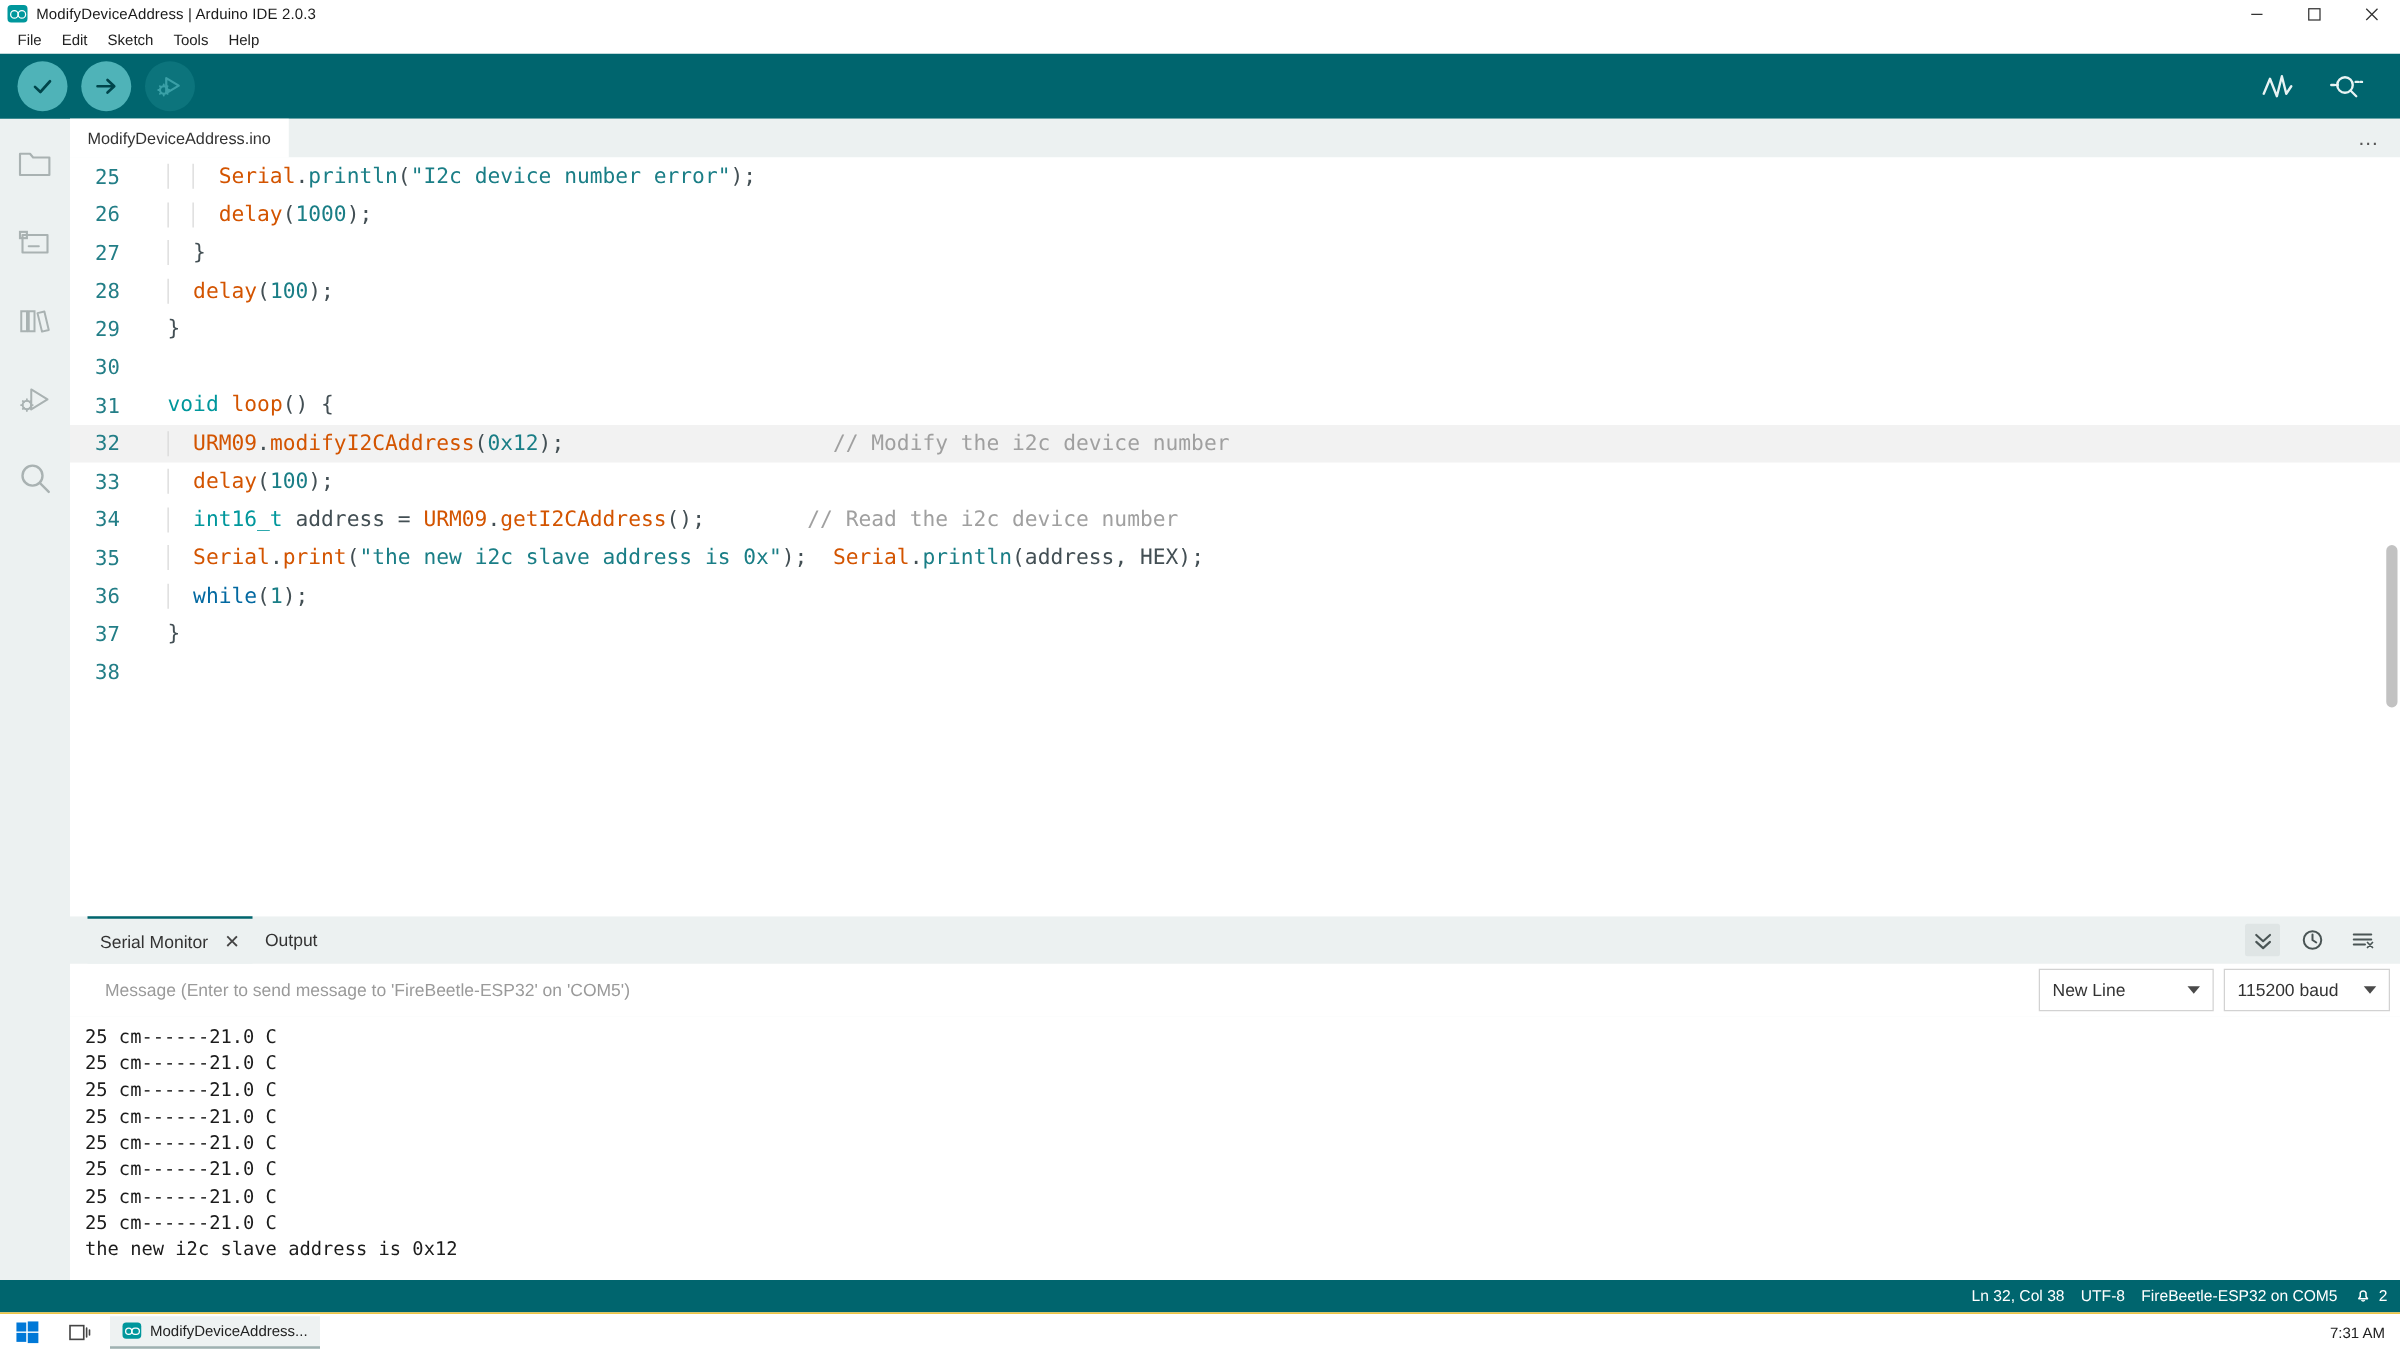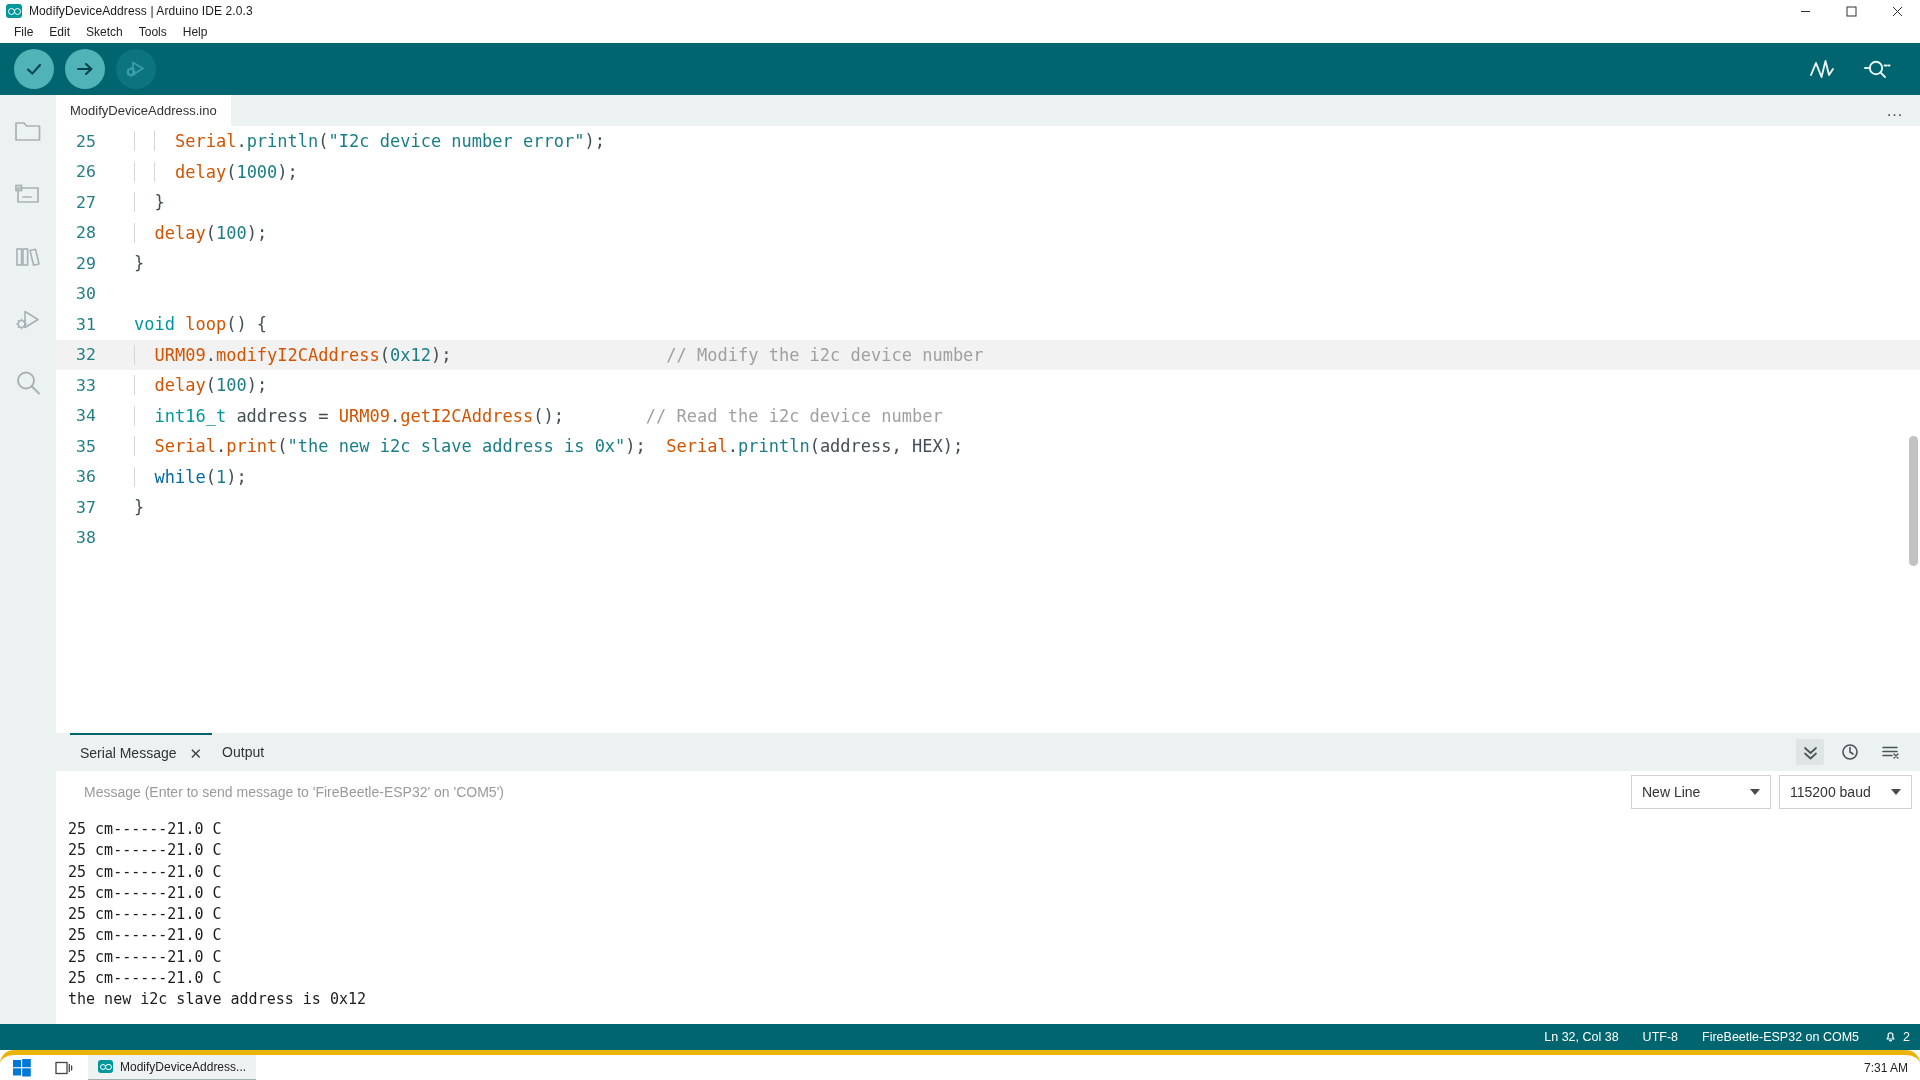--- a/index.html
+++ b/index.html
@@ -169,29 +169,28 @@
   .console {
     background: #ffffff; font-family: "DejaVu Sans Mono", monospace; font-size: 15px;
     color: #1c1c1c; padding: 6px 0 0 12px; overflow: hidden; flex: 1;
   }
   .cline { line-height: 21.3px; white-space: pre; }
 
   
   .statusbar {
     height: 26px; background: #00656e; display: flex; align-items: center;
     justify-content: flex-end; color: #ffffff; font-size: 12.5px; flex: none;
-    padding-right: 10px; gap: 24px;
+    padding-right: 10px; gap: 13px;
   }
   .sb-item { display: flex; align-items: center; gap: 5px; white-space: nowrap; cursor: pointer; }
 
   
   .taskbar {
     height: 30px; background: #ffffff; display: flex; align-items: center; flex: none;
-    border-top: 5px solid #eab308;
-    border-radius: 14px;
+    border-top: 1px solid #eab308;
   }
   .tk-start { width: 44px; display: flex; align-items: center; justify-content: center; cursor: pointer; }
   .tk-search { width: 40px; display: flex; align-items: center; justify-content: center; cursor: pointer; }
   .tk-app {
     display: flex; align-items: center; gap: 7px; height: 26px; padding: 0 10px;
     margin-left: 4px; background: #eef2f2; border-bottom: 2px solid #9fb1b1;
     font-size: 12px; color: #222; cursor: pointer;
   }
   .tk-appicon { width: 15px; height: 13px; background: #00979c; border-radius: 3px; position: relative; flex: none; }
   .tk-appicon::before, .tk-appicon::after {
@@ -395,21 +394,21 @@
             </div>
           </div>
         <div class="vscroll-track">
           <div class="vscroll-thumb" style="top:310px;height:130px;"></div>
         </div>
       </div>
 
       <div class="panel" style="height: 291px;">
         <div class="panel-tabs">
           <div class="ptab" style="border-top:2px solid #00656e; background:#ecf1f1;">
-            <span>Serial Message</span>
+            <span>Serial Monitor</span>
             <span class="xclose">✕</span>
           </div>
           <div class="ptab">
             <span>Output</span>
           </div>
           <div class="pt-right">
             <span class="pticon on">
               <svg width="17" height="17" viewBox="0 0 17 17">
                   <path d="M3 4 L8.5 9 L14 4 M3 9.5 L8.5 14.5 L14 9.5" fill="none" stroke="#4a5555" stroke-width="1.7" stroke-linecap="round" stroke-linejoin="round"></path>
                 </svg>

